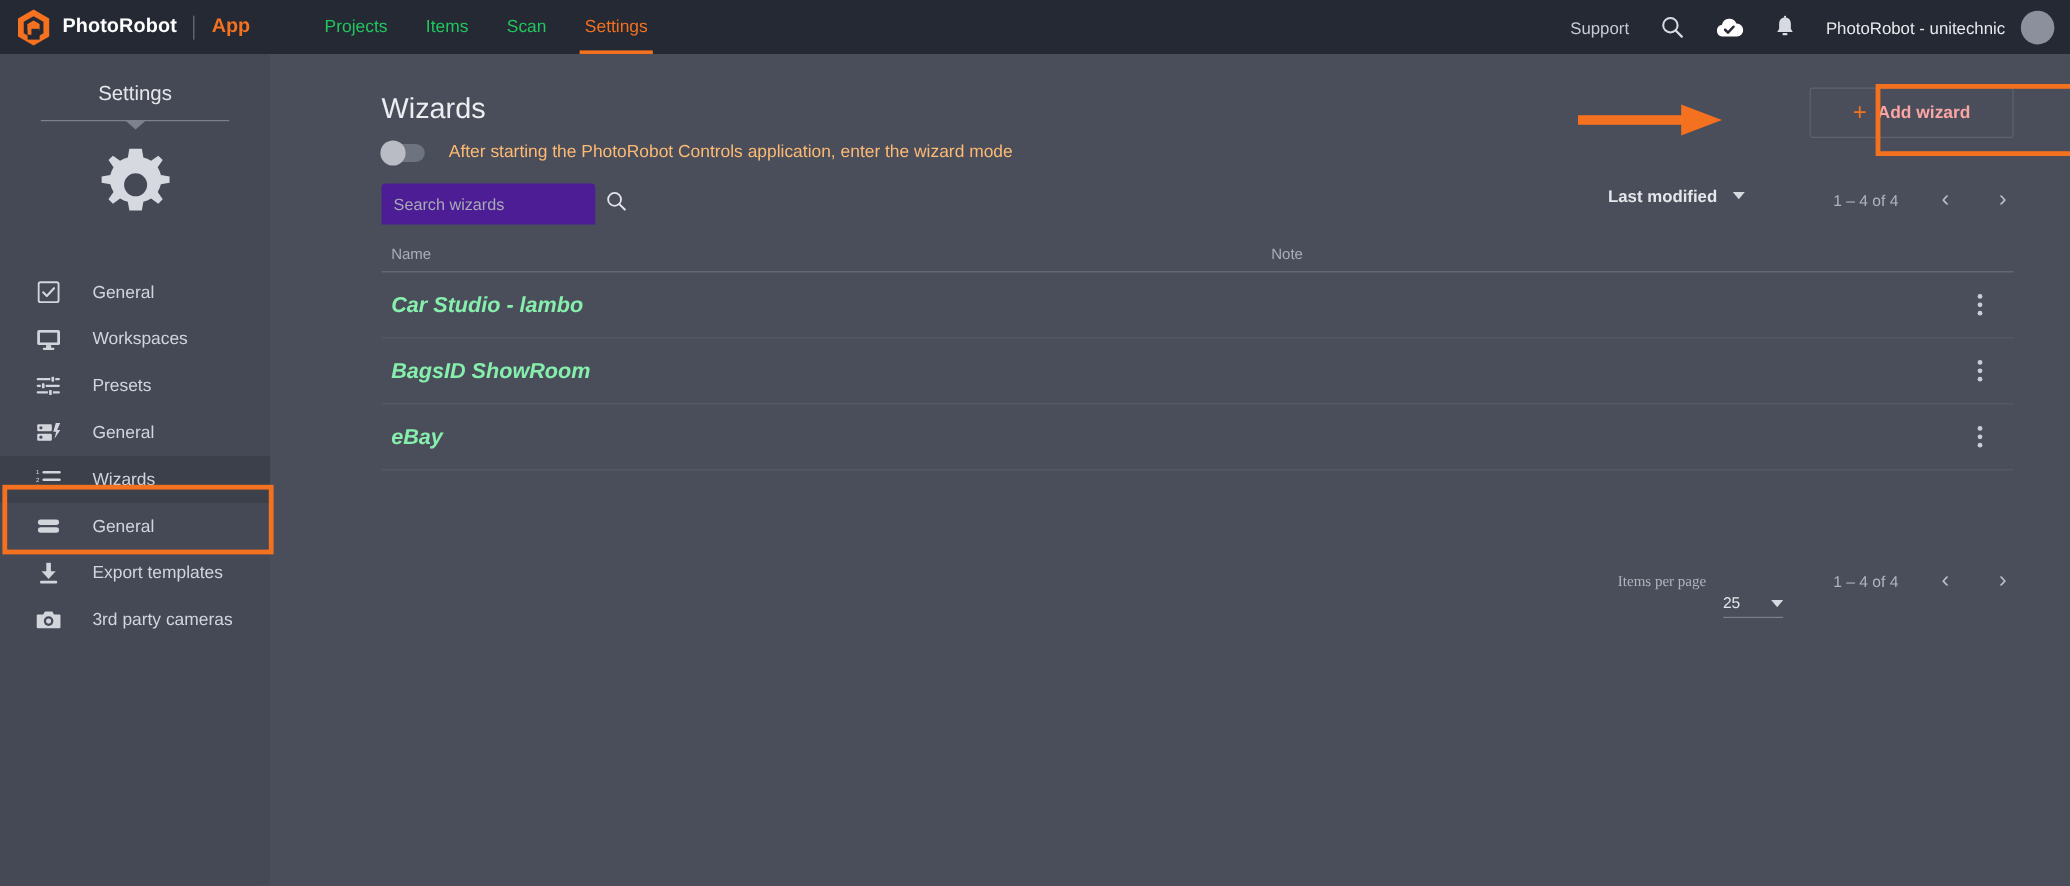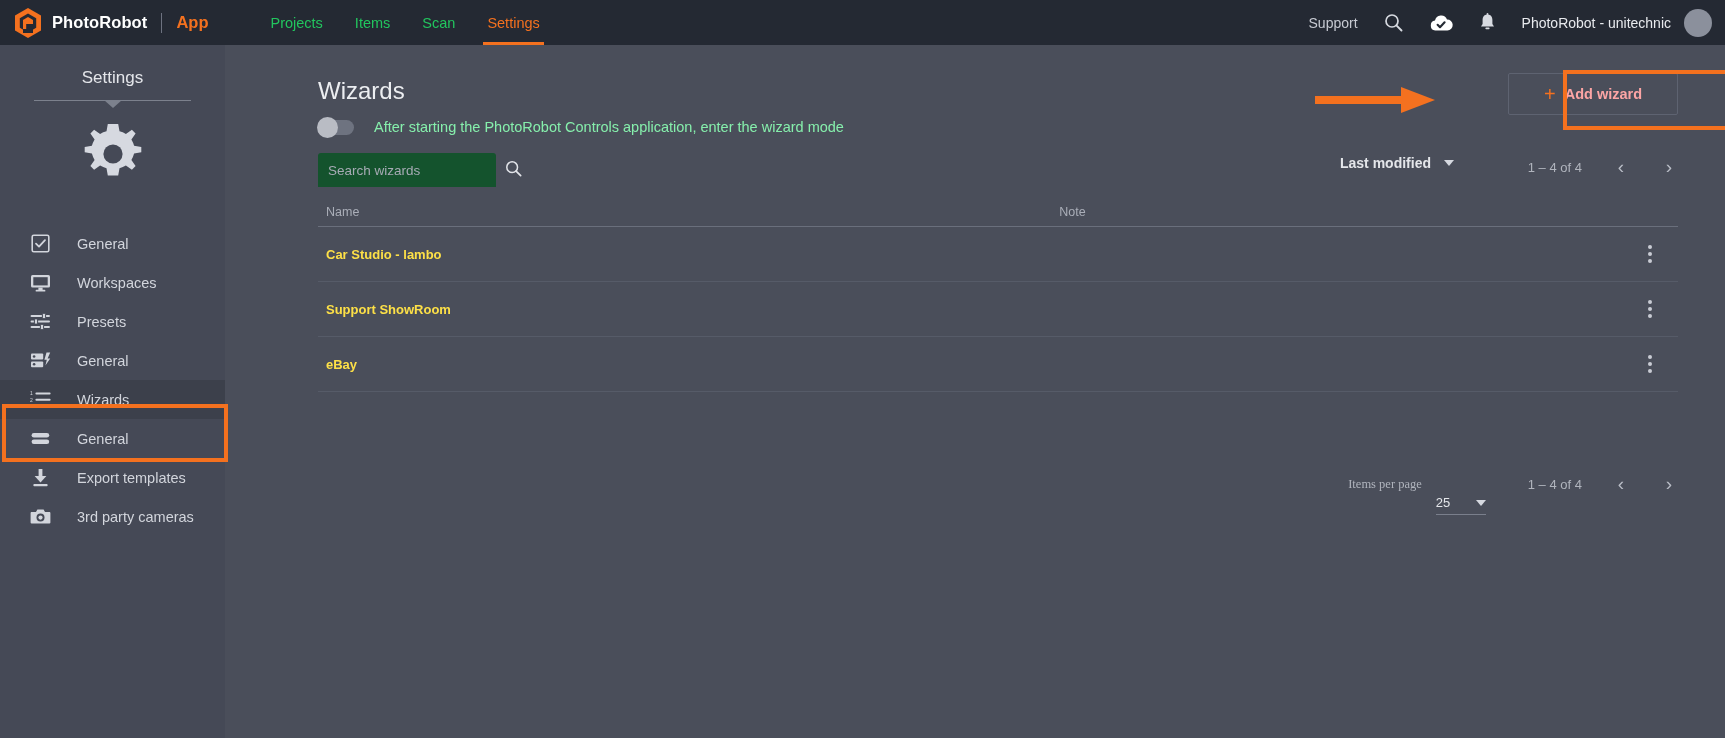--- a/index.html
+++ b/index.html
@@ -107,21 +107,21 @@
   .toggle {
     width: 36px; height: 15px; border-radius: 8px;
     background: #6e7380; position: relative; cursor: pointer;
   }
   .toggle .knob {
     position: absolute; left: -1px; top: -3px;
     width: 21px; height: 21px; border-radius: 50%;
     background: #b9bcc4;
   }
   .toggle-text {
-    margin-left: 20px; color: #86efac; font-size: 14.5px;
+    margin-left: 20px; color: #fdba74; font-size: 14.5px;
   }
 
   .addbtn {
     position: absolute; right: 47px; top: 28px;
     width: 170px; height: 42px;
     border: 1px solid #5e6371; border-radius: 2px;
     background: #4a4e5a; cursor: pointer;
     display: flex; align-items: center; justify-content: center;
   }
   .addbtn .plus { color: #f4711f; font-size: 20px; line-height: 1; margin-right: 9px; font-weight: 400;}
@@ -130,21 +130,21 @@
   
   .anno-box {
     position: absolute; border: 4px solid #f4711f; pointer-events: none;
   }
   .anno-arrow { position: absolute; pointer-events: none; }
 
   
   .searchbox {
     position: absolute; left: 93px; top: 108px;
     width: 178px; height: 34px;
-    background: #14532d; border-radius: 3px 3px 0 0;
+    background: #4c1d95; border-radius: 3px 3px 0 0;
     display: flex; align-items: center; padding: 0 10px;
   }
   .searchbox input {
     flex: 1; background: transparent; border: none; outline: none;
     color: #aeb2bc; font-size: 13.5px; font-family: "Liberation Sans", sans-serif;
   }
   .searchbox input::placeholder { color: #a7abb5; }
 
   .sort-ctl {
     position: absolute; right: 271px; top: 110px;
@@ -173,21 +173,21 @@
     border-bottom: 1px solid #6a6f7c;
   }
   .th { color: #aaaeb8; font-size: 12.5px; padding-bottom: 7px; }
   .th-name { margin-left: 8px; }
   .th-note { margin-left: 700px; }
   .row {
     display: flex; align-items: center; height: 55px;
     border-bottom: 1px solid #565b68; cursor: pointer;
   }
   .row-name {
-    margin-left: 8px; color: #fde047; font-size: 13px; font-weight: bold;
+    margin-left: 8px; color: #86efac; font-size: 18px; font-weight: bold; font-style: italic;
   }
   .row-menu {
     margin-left: auto; margin-right: 26px; cursor: pointer;
     display: flex; flex-direction: column; align-items: center; gap: 3px;
   }
   .row-menu i {
     width: 4px; height: 4px; border-radius: 50%; background: #c9ccd4; display: block;
   }
 
   .footer-pager {
@@ -414,21 +414,21 @@
 
     <div class="row">
       <span class="row-name">Car Studio - lambo</span>
       <span class="row-menu">
           <i></i>
           <i></i>
           <i></i>
         </span>
     </div>
     <div class="row">
-      <span class="row-name">Support ShowRoom</span>
+      <span class="row-name">BagsID ShowRoom</span>
       <span class="row-menu">
           <i></i>
           <i></i>
           <i></i>
         </span>
     </div>
     <div class="row">
       <span class="row-name">eBay</span>
       <span class="row-menu">
           <i></i>

